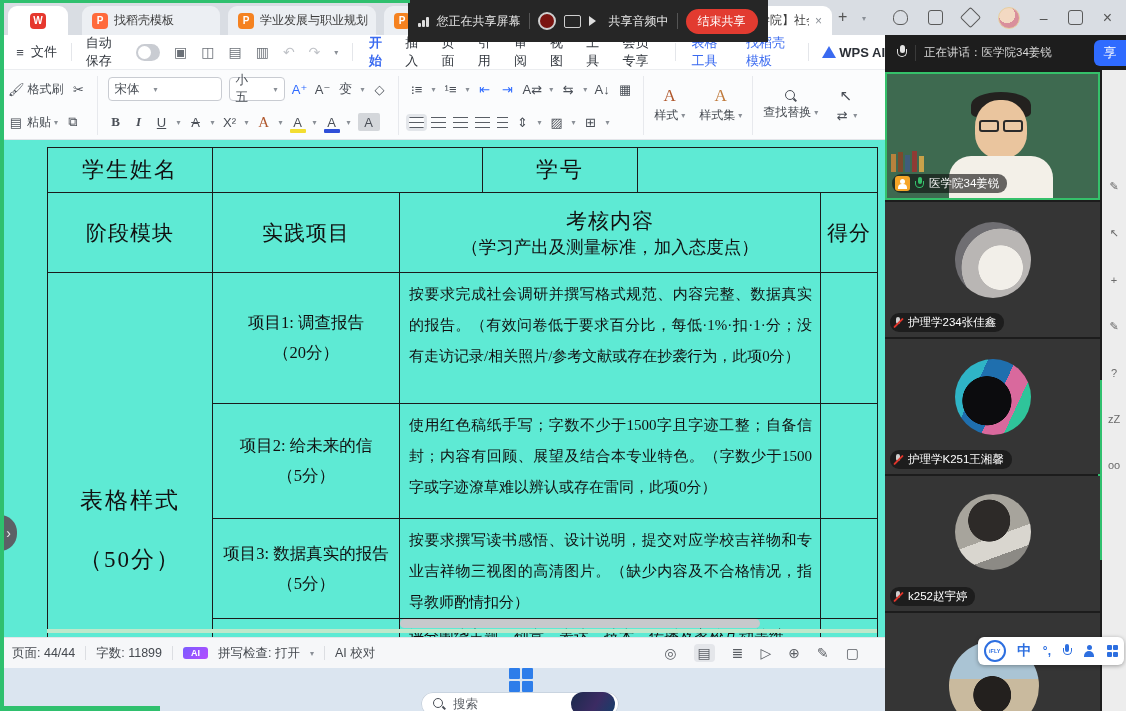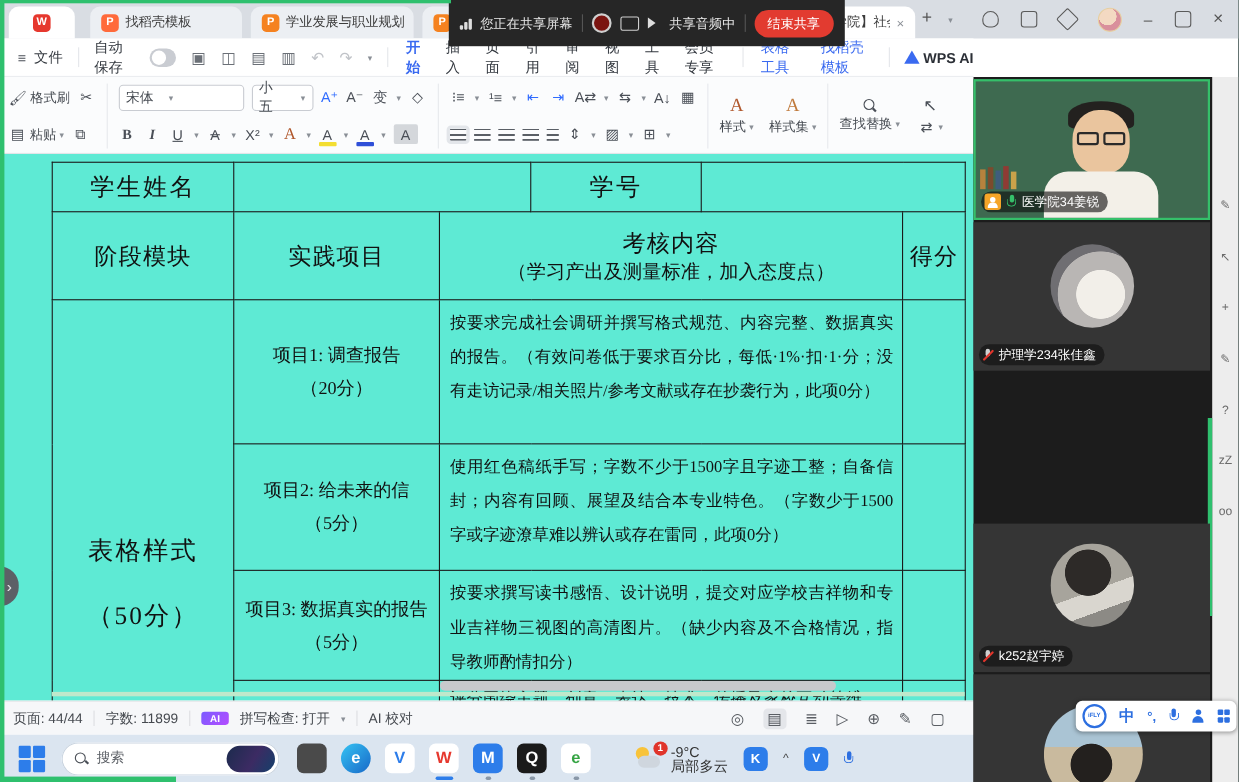--- a/index.html
+++ b/index.html
@@ -91,21 +91,21 @@
   .side-flag{position:absolute;left:0;top:515px;width:17px;height:36px;background:#5c6066;border-radius:0 18px 18px 0;
     color:#e8e8e8;display:flex;align-items:center;justify-content:center;font-size:14px;z-index:8;}
   
   .statusbar{position:absolute;left:0;top:637px;width:885px;height:31px;background:#f6f7f9;border-top:1px solid #e4e6e9;
     display:flex;align-items:center;font-size:12.5px;color:#45494f;gap:10px;padding:0 12px;box-sizing:border-box;}
   .sb-sep{width:1px;height:14px;background:#dcdee2;}
   .ai-badge{background:linear-gradient(135deg,#7b5cff,#b44cff);color:#fff;font-size:9px;border-radius:3px;padding:1px 8px;font-weight:bold;}
   .sb-icons{margin-left:auto;display:flex;gap:17px;align-items:center;color:#5a5e64;font-size:14px;padding-right:14px;}
   .sb-ic-on{background:#e4e6ea;border-radius:4px;padding:1px 4px;}
   
-  .taskbar{position:absolute;left:0;top:668px;width:1026px;height:43px;background:#dbe5f0;display:flex;align-items:center;}
+  .taskbar{position:absolute;left:0;top:668px;width:1026px;height:43px;background:#dbe5f0;display:flex;align-items:center;flex-direction:column;}
   .start{width:26px;height:26px;margin-left:16px;display:grid;grid-template-columns:11px 11px;grid-gap:2px;align-content:center;justify-content:center;}
   .start i{width:11px;height:11px;background:#2d7dea;border-radius:1px;}
   .searchpill{margin-left:14px;width:182px;height:30px;background:#fff;border-radius:16px;display:flex;align-items:center;
     gap:8px;padding:0 4px 0 12px;font-size:12.5px;color:#5c6066;box-shadow:0 0 0 1px #c9d4e0 inset;}
   .bingpic{margin-left:auto;width:44px;height:24px;border-radius:12px;background:linear-gradient(120deg,#1b2b4d,#3c2b63 55%,#14406b);}
   .tkicons{display:flex;gap:13px;margin-left:16px;align-items:center;}
   .tkic{width:27px;height:27px;border-radius:6px;display:flex;align-items:center;justify-content:center;
     color:#fff;font-weight:bold;font-size:15px;position:relative;}
   .dot::after{content:"";position:absolute;left:50%;transform:translateX(-50%);bottom:-6px;width:5px;height:3px;border-radius:2px;background:#8a98a8;}
   .bar::after{content:"";position:absolute;left:50%;transform:translateX(-50%);bottom:-6px;width:16px;height:3px;border-radius:2px;background:#2d7dea;}
@@ -244,20 +244,26 @@
     <span class="mb-sep"></span>
     <span class="menu-tab ctx">表格工具</span>
     <span class="menu-tab ctx">找稻壳模板</span>
     <span class="mb-sep"></span>
     <span class="rbtn">
       <span class="wpsai-logo"></span>
       <span style="font-weight:bold;color:#2b2f36;">WPS AI</span>
     </span>
   </div>
 
+  <div class="speakbar">
+    <span class="mic-w"></span>
+    <span class="vbar" style="background:#3a3a3a;"></span>
+    <span>正在讲话：医学院34姜锐</span>
+    <span class="share-blue">享</span>
+  </div>
 
   <div class="ribbon">
     <div class="rgroup">
       <div class="rrow">
         <span class="rbtn">
           <span class="ic">🖌</span>
           <span>格式刷</span>
         </span>
         <span class="ic dis">✂</span>
       </div>
@@ -537,20 +543,29 @@
 
     <div class="tile" style="top:132px;height:135px;">
       <span class="circle" style="left:70px;top:20px;width:76px;height:76px;
         background:radial-gradient(circle at 60% 60%,#f2efe9 0 34%,#b9b6b4 35% 60%,#6f6e72 61% 100%);"></span>
       <span class="label">
         <span class="mic-m"></span>
         <span>护理学234张佳鑫</span>
       </span>
     </div>
 
+    <div class="tile" style="top:269px;height:135px;">
+      <span class="circle" style="left:70px;top:20px;width:76px;height:76px;
+        background:radial-gradient(circle at 42% 55%,#0c0c0e 0 40%,transparent 41%),
+        linear-gradient(115deg,#2fb4c6 0 30%,#1f6fae 30% 55%,#d9699d 55% 75%,#2fc49a 75% 100%);"></span>
+      <span class="label">
+        <span class="mic-m"></span>
+        <span>护理学K251王湘馨</span>
+      </span>
+    </div>
 
     <div class="tile" style="top:406px;height:135px;">
       <span class="circle" style="left:70px;top:18px;width:76px;height:76px;
         background:radial-gradient(circle at 45% 35%,#2d2a28 0 32%,transparent 33%),
         linear-gradient(160deg,#a7a49c 0 55%,#d9d6cf 55% 75%,#8c8a85 75% 100%);"></span>
       <span class="label">
         <span class="mic-m"></span>
         <span>k252赵宇婷</span>
       </span>
     </div>

